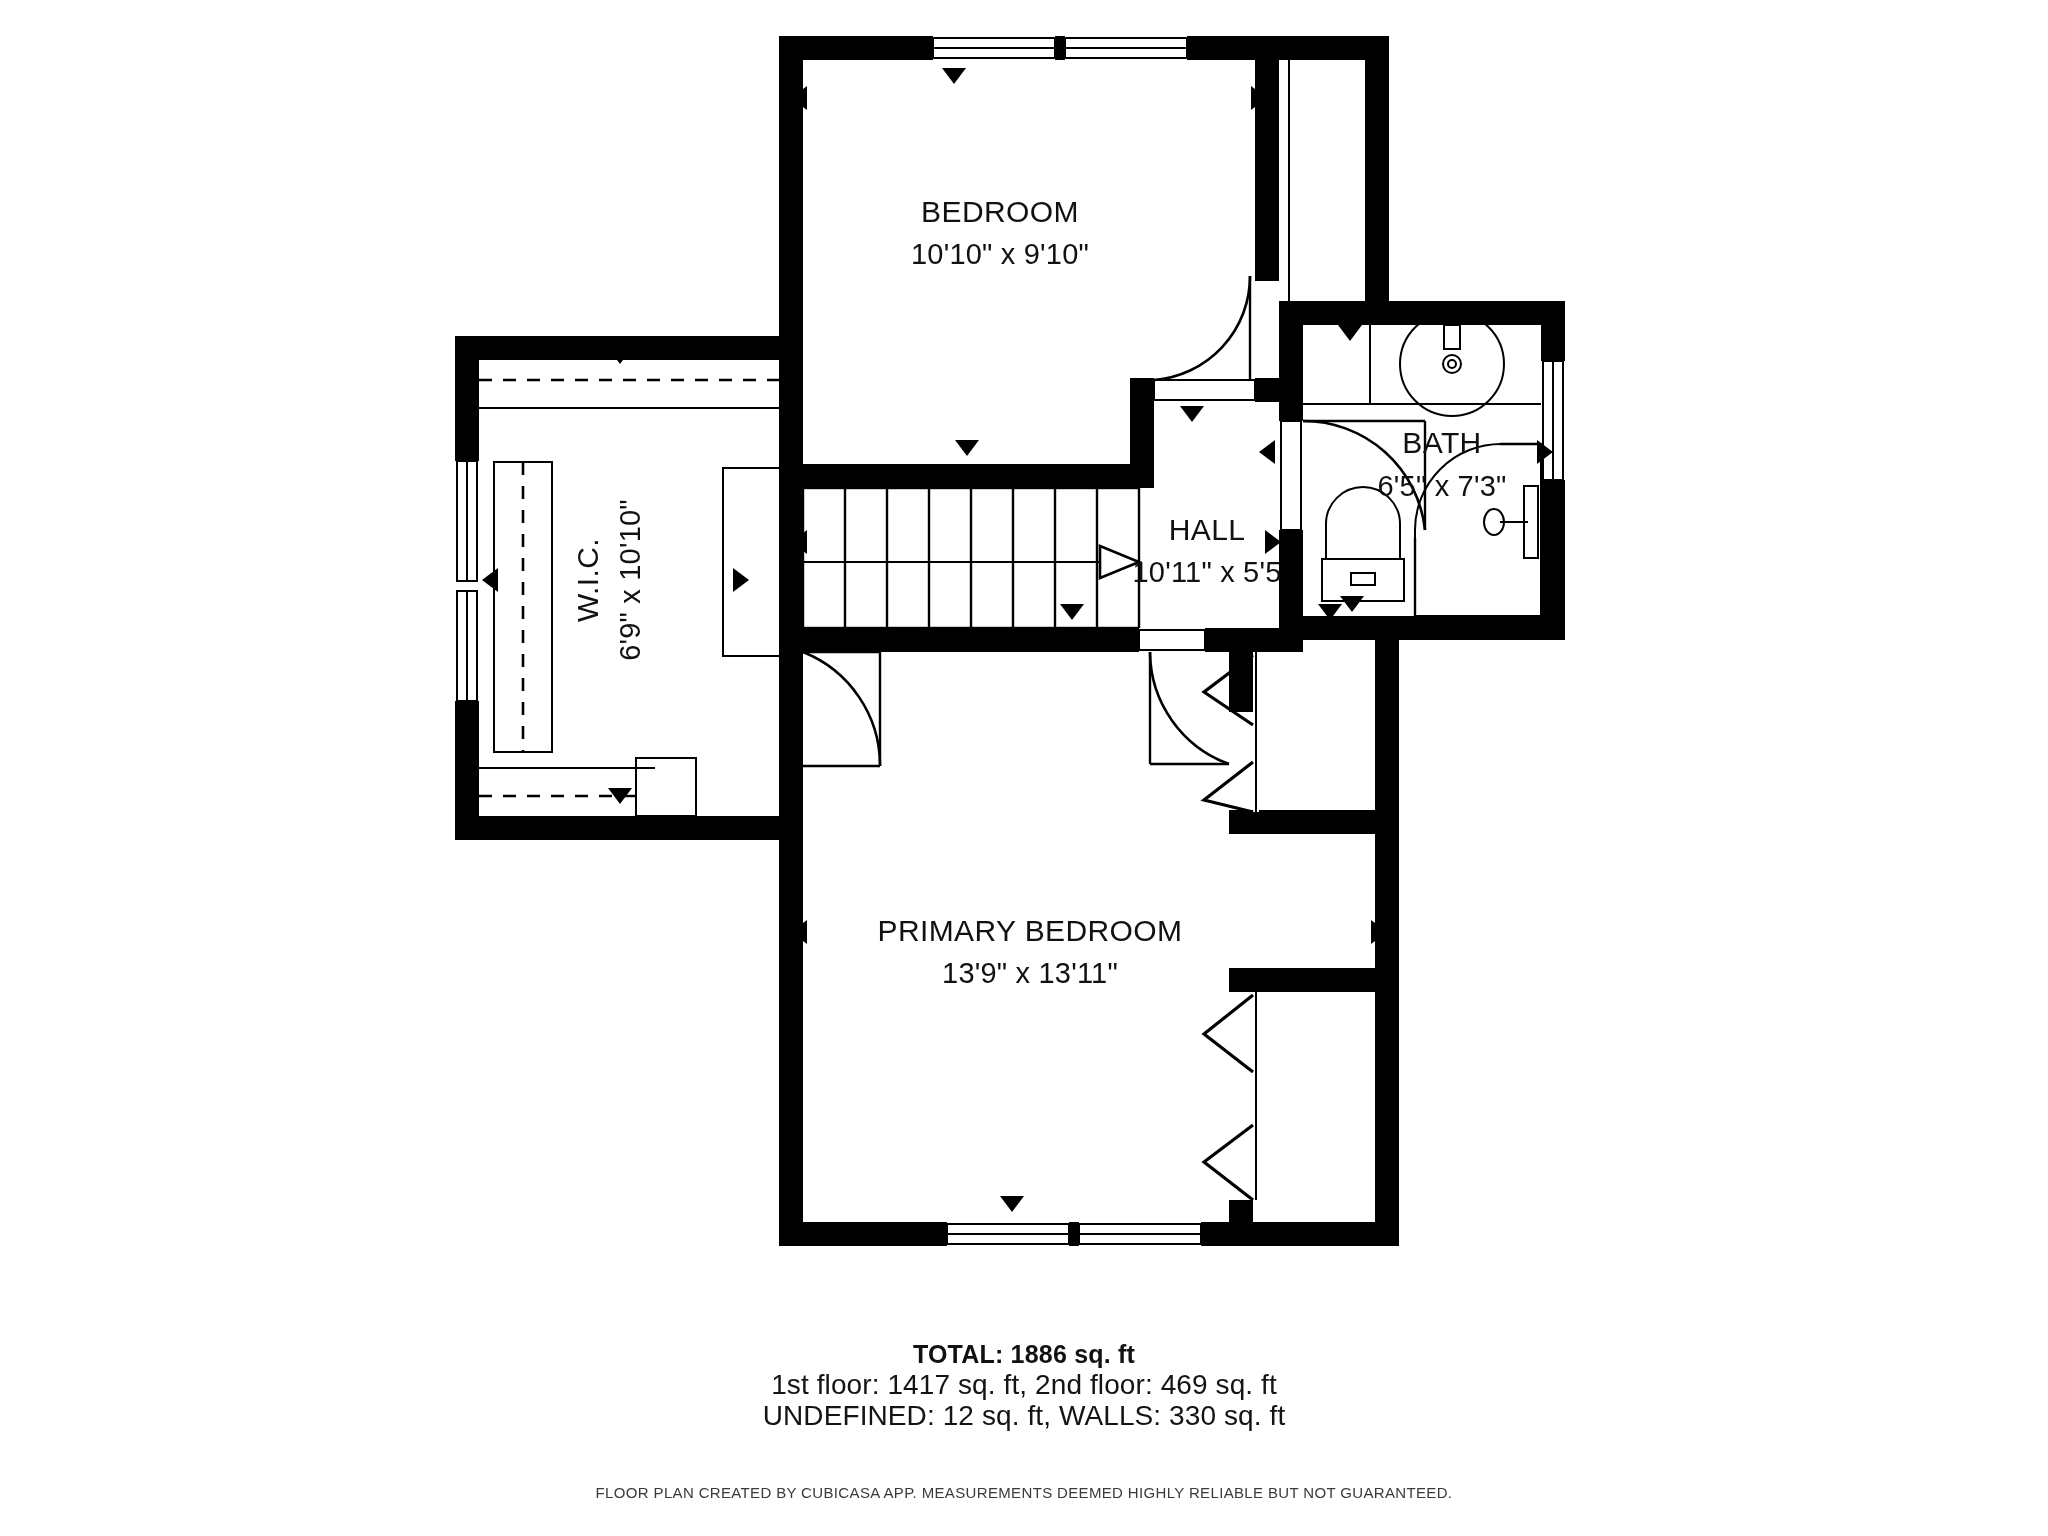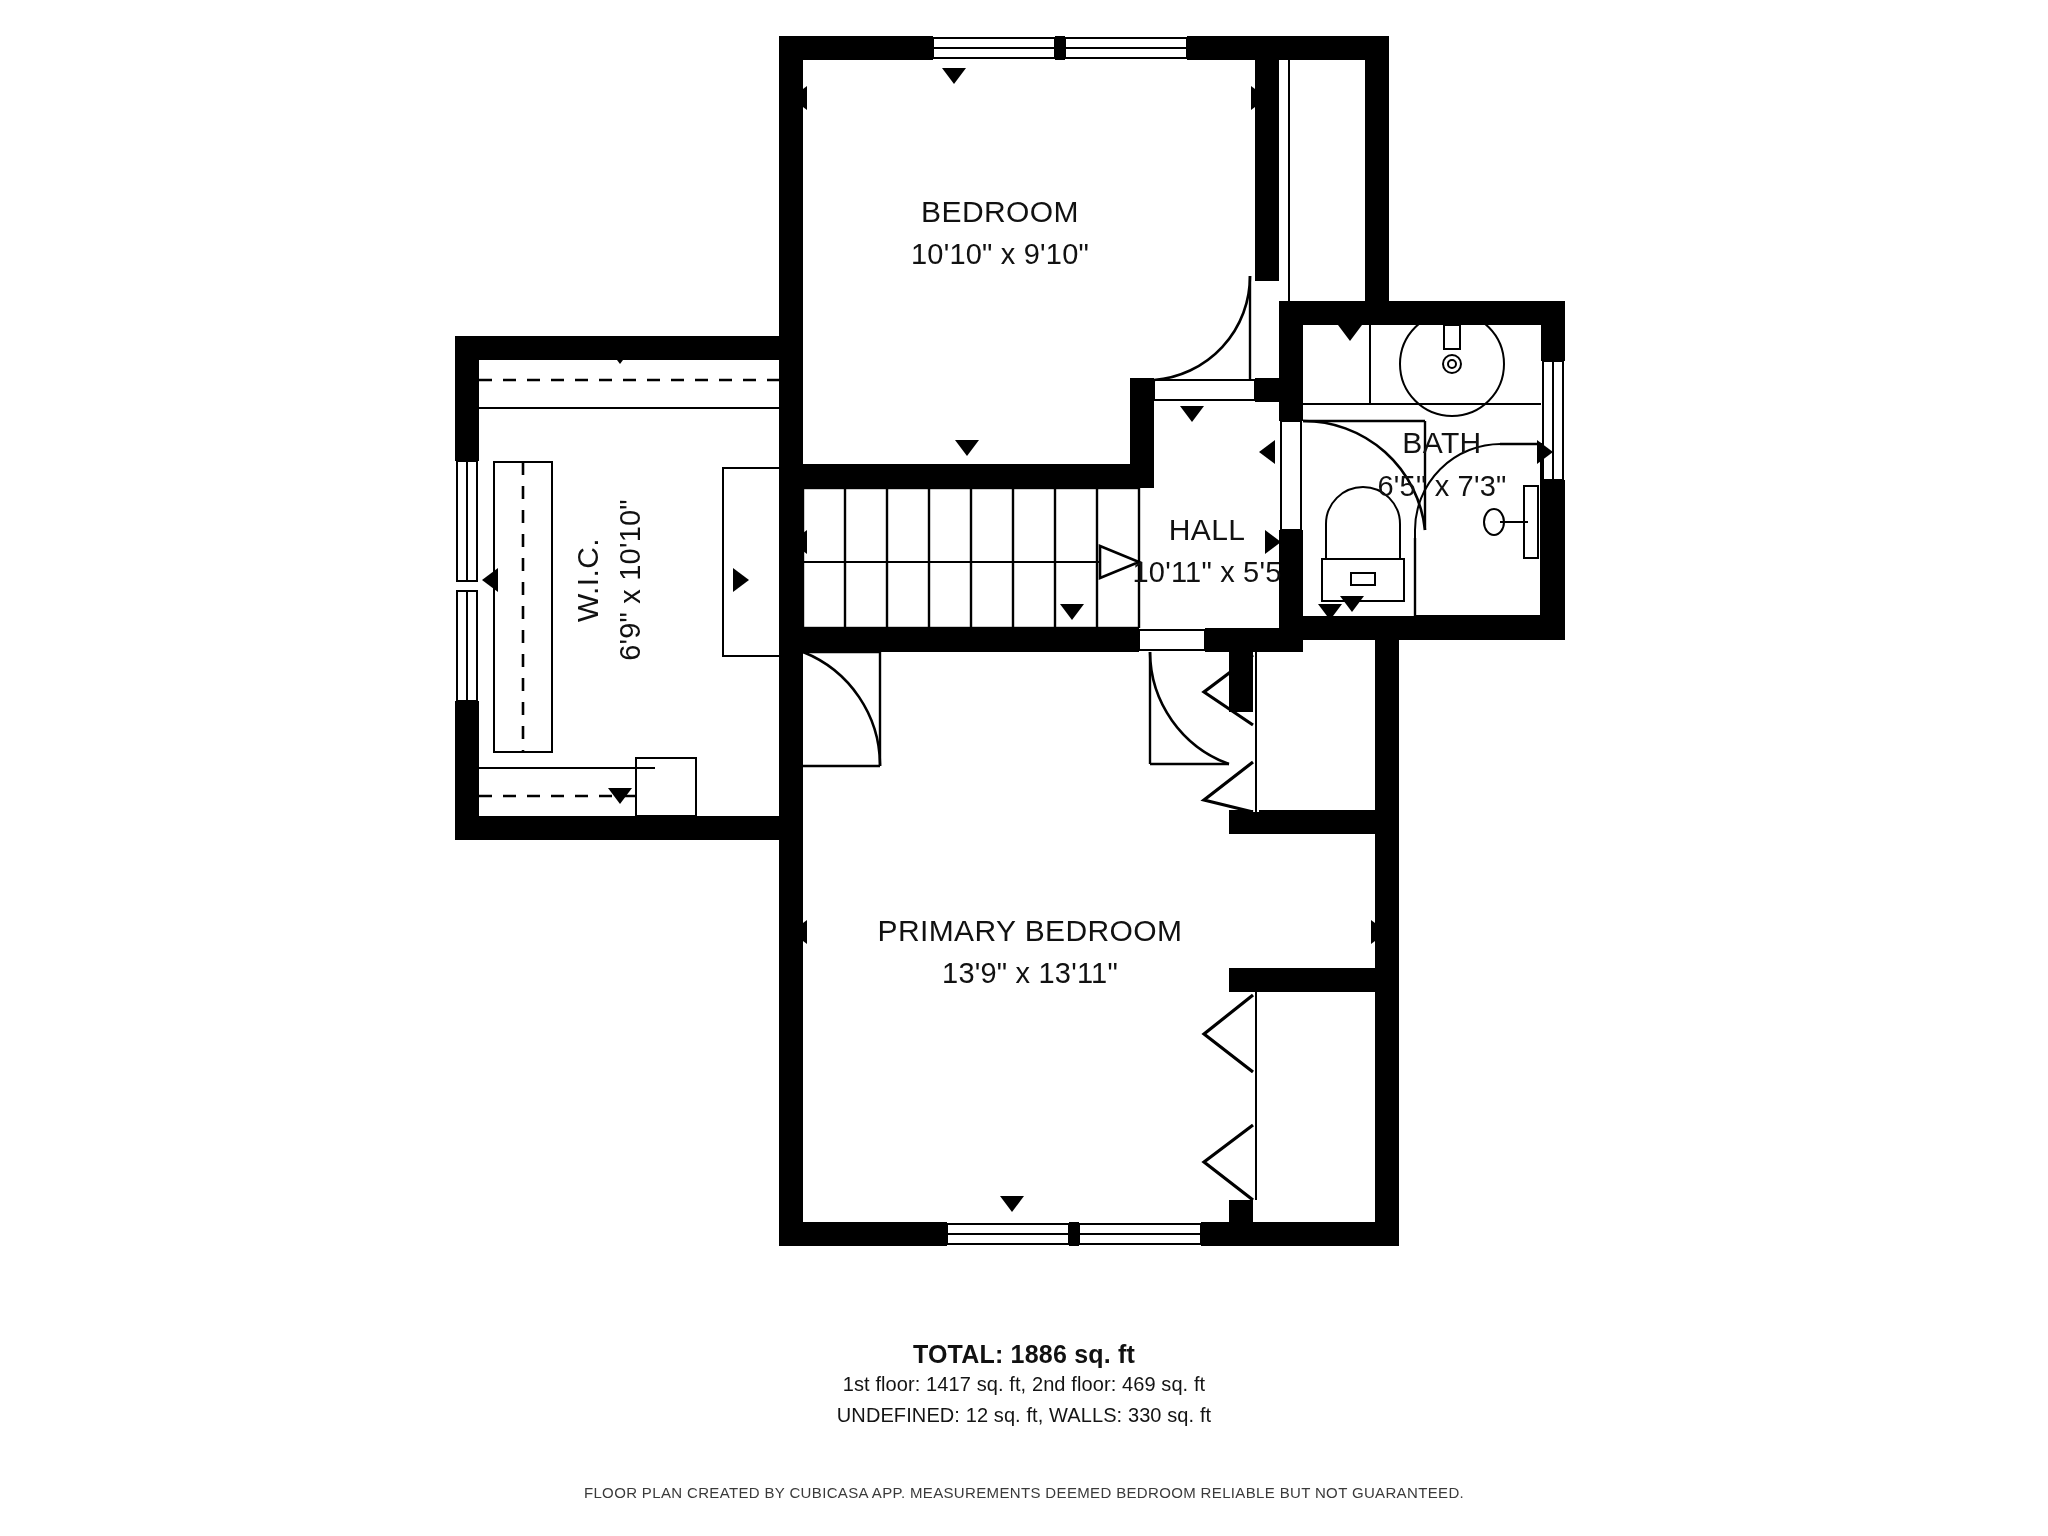--- a/index.html
+++ b/index.html
@@ -61,21 +61,21 @@
     text-align: center;
     font-family: "Liberation Sans", sans-serif;
   }
   #summary .total {
     font-size: 25px;
     font-weight: bold;
     color: #111;
     letter-spacing: 0.2px;
   }
   #summary .line {
-    font-size: 20px;
+    font-size: 28px;
     color: #141414;
     line-height: 31px;
     letter-spacing: 0.1px;
   }
   #disclaimer {
     position: absolute;
     left: 0;
     top: 1484px;
     width: 2048px;
     text-align: center;
@@ -329,13 +329,13 @@
 
 </svg>
 </div>
 
 <div id="summary">
   <div class="total">TOTAL: 1886 sq. ft</div>
   <div class="line">1st floor: 1417 sq. ft, 2nd floor: 469 sq. ft</div>
   <div class="line">UNDEFINED: 12 sq. ft, WALLS: 330 sq. ft</div>
 </div>
 
-<div id="disclaimer">FLOOR PLAN CREATED BY CUBICASA APP. MEASUREMENTS DEEMED BEDROOM RELIABLE BUT NOT GUARANTEED.</div>
+<div id="disclaimer">FLOOR PLAN CREATED BY CUBICASA APP. MEASUREMENTS DEEMED HIGHLY RELIABLE BUT NOT GUARANTEED.</div>
 
 </body></html>

